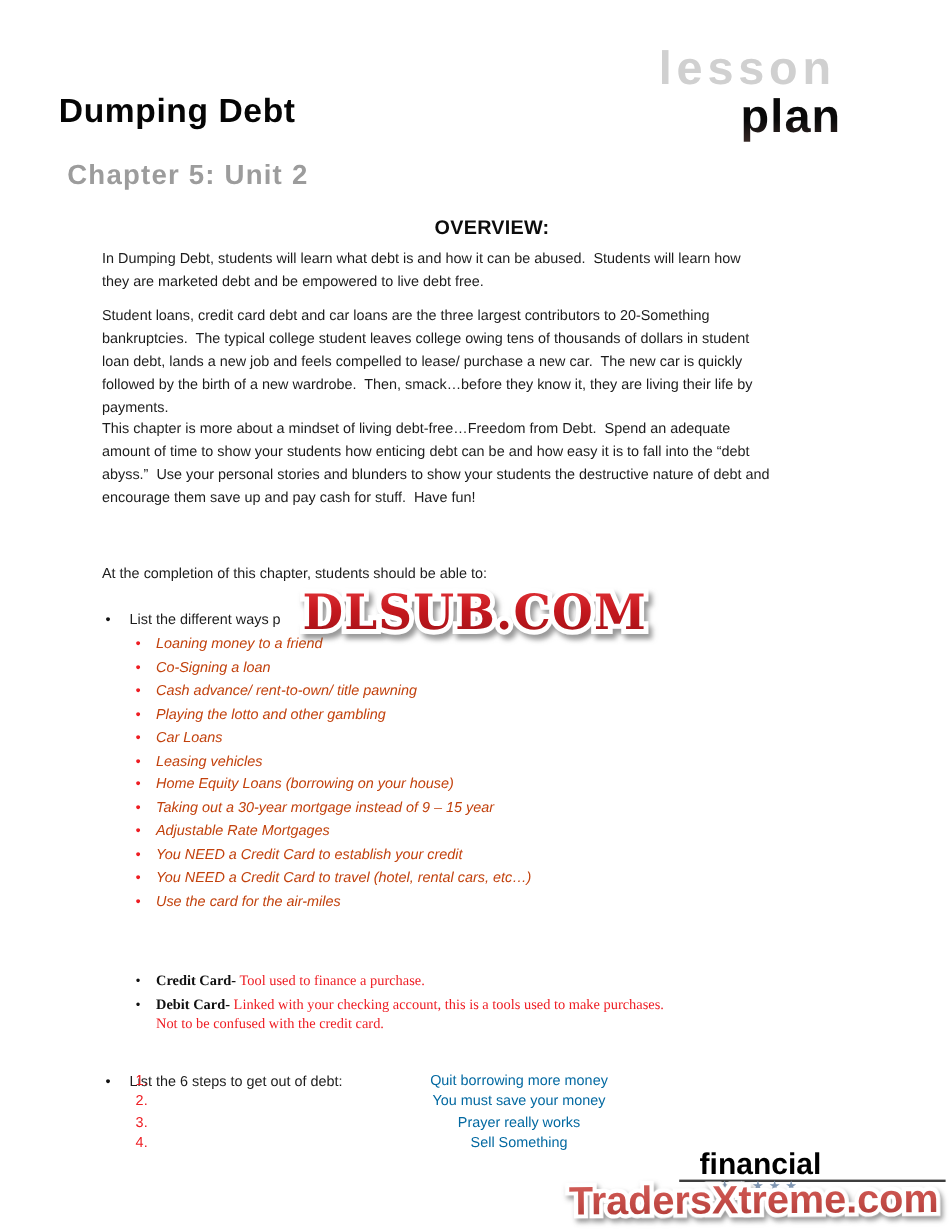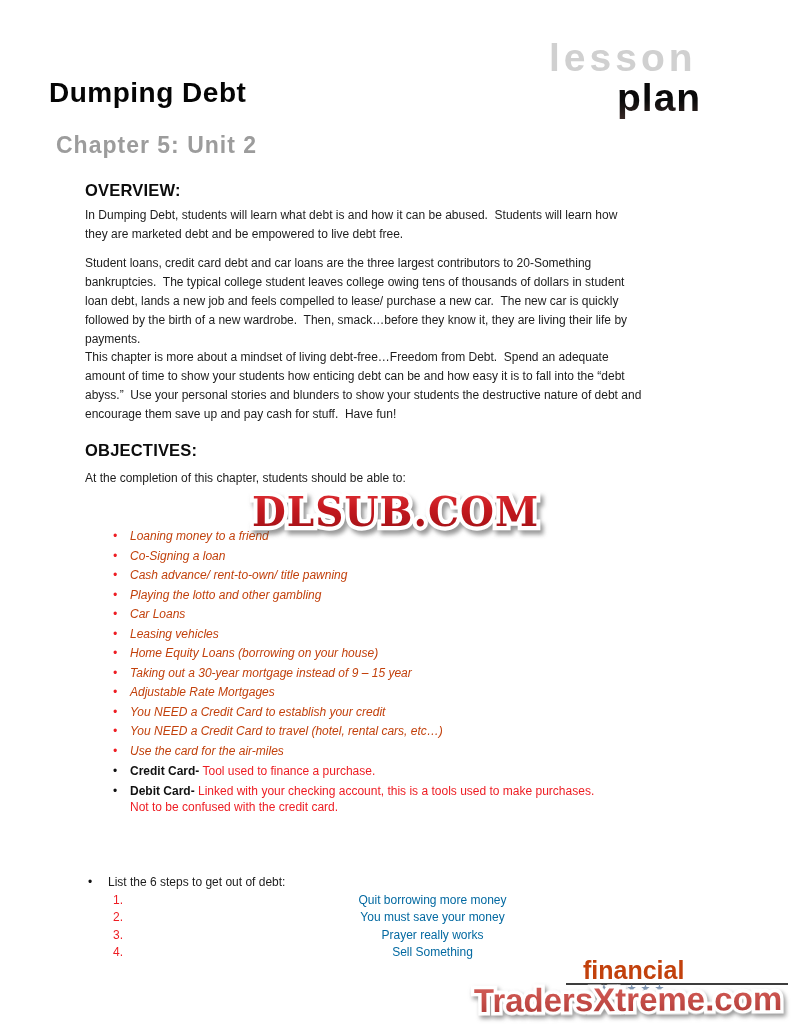--- a/index.html
+++ b/index.html
@@ -31,30 +31,30 @@
     font-size:28px;font-weight:bold;letter-spacing:.5px;color:#050505;
   }
   .doc-subtitle{
     position:absolute;left:56px;top:112px;
     font-size:23px;font-weight:bold;letter-spacing:1px;color:#9c9c9c;margin-top:20px;
   }
   
   .block{position:absolute;left:85px;width:650px;font-size:12px;line-height:19px;color:#1c1c1c;}
   .para{white-space:pre-wrap;}
   .sect-h{font-size:16.5px;font-weight:bold;color:#0c0c0c;letter-spacing:.2px;}
-  #overview-h{top:181px;}
+  #overview-h{top:181px;text-align:center;}
   #p1{top:206px;}
   #p2{top:254px;}
   #p3{top:348px;}
   #objectives-h{top:441px;}
   #objectives-intro{top:469px;}
   #bullet1{top:507px;}
   #ways{top:528px;}
   #bullet2{top:780px;}
-  #compare{top:763px;}
+  #compare{top:809px;font-family:Liberation Serif, serif;}
   #bullet3{top:873px;}
   #steps{top:892px;}
   
   .mainli{position:relative;padding-left:23px;}
   .mainli::before{content:"•";position:absolute;left:3px;top:0;color:#111;}
   
   ul.red-list{list-style:none;margin:0;padding:0;}
   ul.red-list li{
     position:relative;padding-left:45px;line-height:16px;margin-bottom:3.5px;
     color:#c2410c;
@@ -86,21 +86,21 @@
   }
   .wm-dlsub.front{
     z-index:11;
     background:linear-gradient(180deg,#e5373c 0%,#c5181e 45%,#9d1116 100%);
     -webkit-background-clip:text;background-clip:text;color:transparent;
   }
   
   .footer-line{position:absolute;left:566px;top:983px;width:222px;height:2px;background:#3d3d3d;z-index:2;}
   .footer-financial{
     position:absolute;left:583px;top:956px;z-index:3;
-    font-size:25px;font-weight:bold;letter-spacing:0px;color:#c2410c;
+    font-size:25px;font-weight:bold;letter-spacing:0px;color:#000000;
   }
   .footer-stars{
     position:absolute;left:599px;top:982px;z-index:3;
     font-size:11px;letter-spacing:4px;color:#7f96b2;
   }
   .wm-traders{
     position:absolute;left:474px;top:980px;
     font-size:33px;font-weight:bold;letter-spacing:0px;line-height:40px;
     white-space:nowrap;transform:rotate(-.4deg);
   }
@@ -131,23 +131,23 @@
   <div id="p2" class="block para">Student loans, credit card debt and car loans are the three largest contributors to 20-Something
 bankruptcies.  The typical college student leaves college owing tens of thousands of dollars in student
 loan debt, lands a new job and feels compelled to lease/ purchase a new car.  The new car is quickly
 followed by the birth of a new wardrobe.  Then, smack…before they know it, they are living their life by
 payments.</div>
   <div id="p3" class="block para">This chapter is more about a mindset of living debt-free…Freedom from Debt.  Spend an adequate
 amount of time to show your students how enticing debt can be and how easy it is to fall into the “debt
 abyss.”  Use your personal stories and blunders to show your students the destructive nature of debt and
 encourage them save up and pay cash for stuff.  Have fun!</div>
 
-  <div id="objectives-h" class="block sect-h">OBJECTIVES:</div>
   <div id="objectives-intro" class="block">At the completion of this chapter, students should be able to:</div>
 
+  <div id="bullet1" class="block mainli">List the different ways p</div>
 
   <div id="ways" class="block">
     <ul class="red-list">
       <li>Loaning money to a friend</li>
       <li>Co-Signing a loan</li>
       <li>Cash advance/ rent-to-own/ title pawning</li>
       <li>Playing the lotto and other gambling</li>
       <li>Car Loans</li>
       <li>Leasing vehicles</li>
       <li>Home Equity Loans (borrowing on your house)</li>

